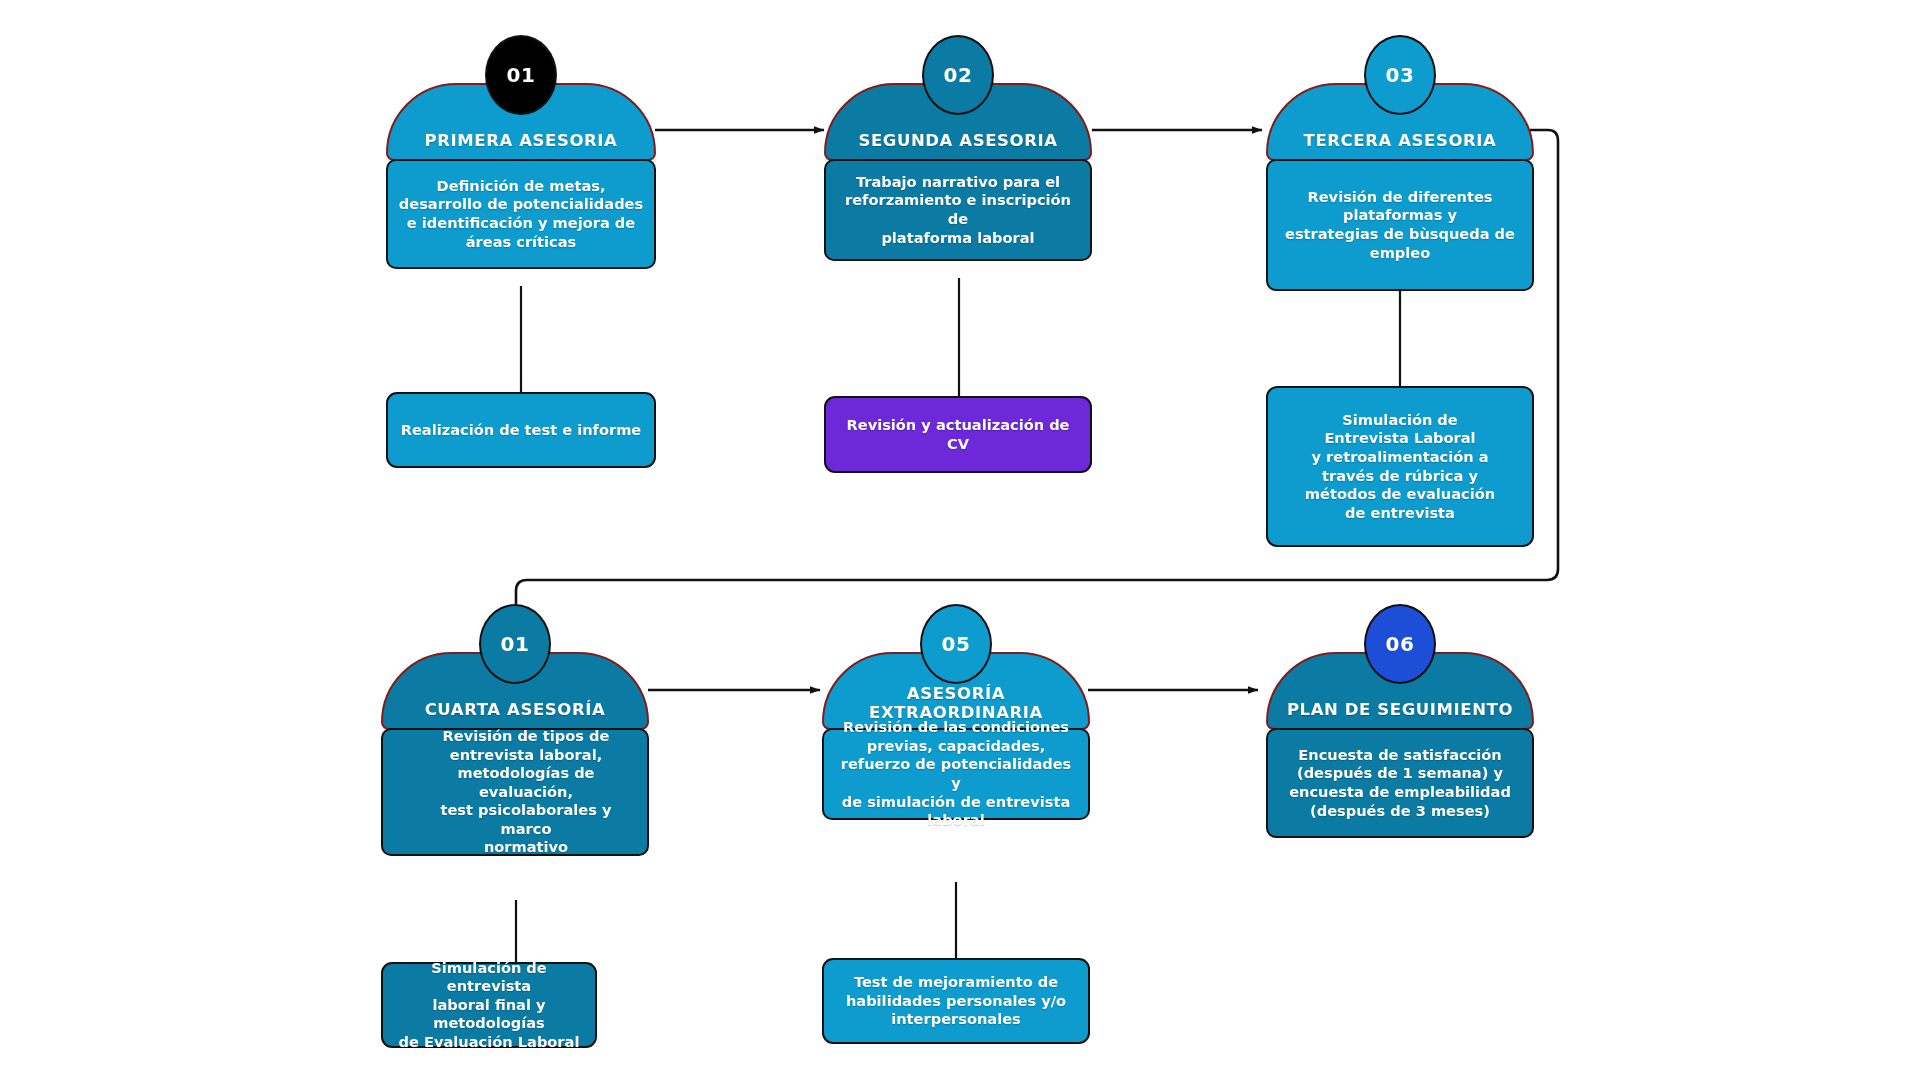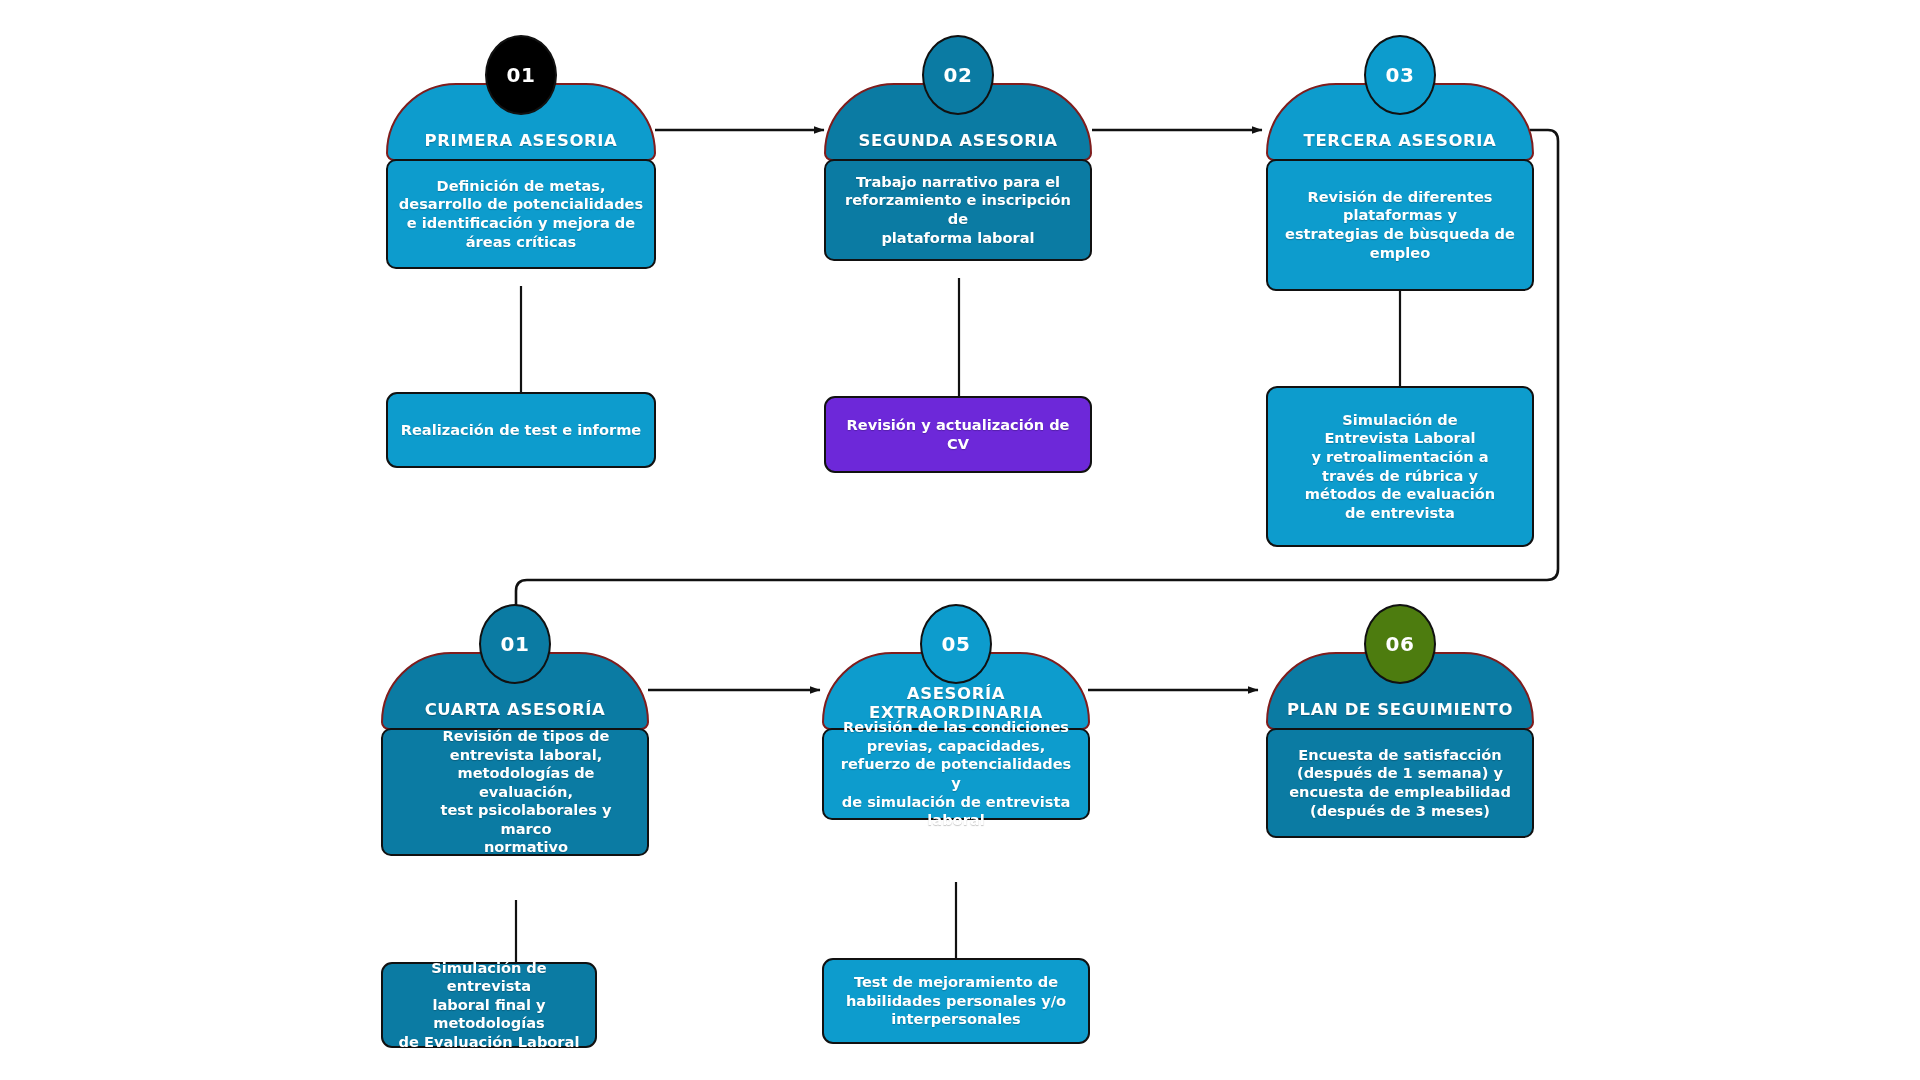--- a/index.html
+++ b/index.html
@@ -255,21 +255,21 @@
 laboral</div>
     </div>
   </div>
   <div class="subbox" style="left:822px; top:958px; width:268px; height:86px; background:#0d9ccd;">
     <div class="subbox-text" style="white-space:pre-line;">Test de mejoramiento de
 habilidades personales y/o
 interpersonales</div>
   </div>
 
   <div class="step" style="left:1266px; top:604px; width:268px;">
-    <div class="badge" style="background:#4d7c0f;text-align:center;">
+    <div class="badge" style="background:#1d4ed8;text-align:center;">
       <span>06</span>
     </div>
     <div class="dome" style="background:#0b7ba3;">
       <div class="dome-title">PLAN DE SEGUIMIENTO</div>
     </div>
     <div class="card" style="background:#0b7ba3; height:110px;">
       <div class="card-text" style="white-space:pre-line;">Encuesta de satisfacción
 (después de 1 semana) y
 encuesta de empleabilidad
 (después de 3 meses)</div>

